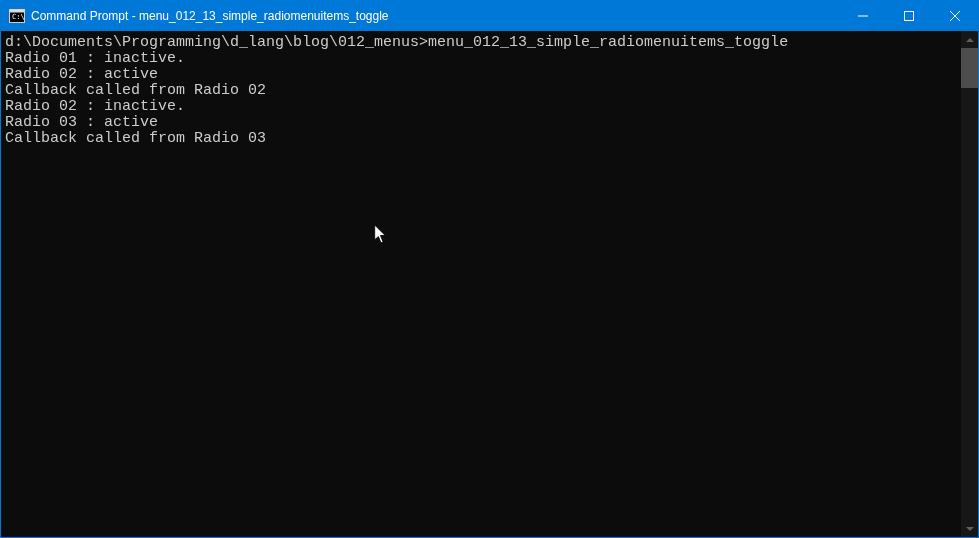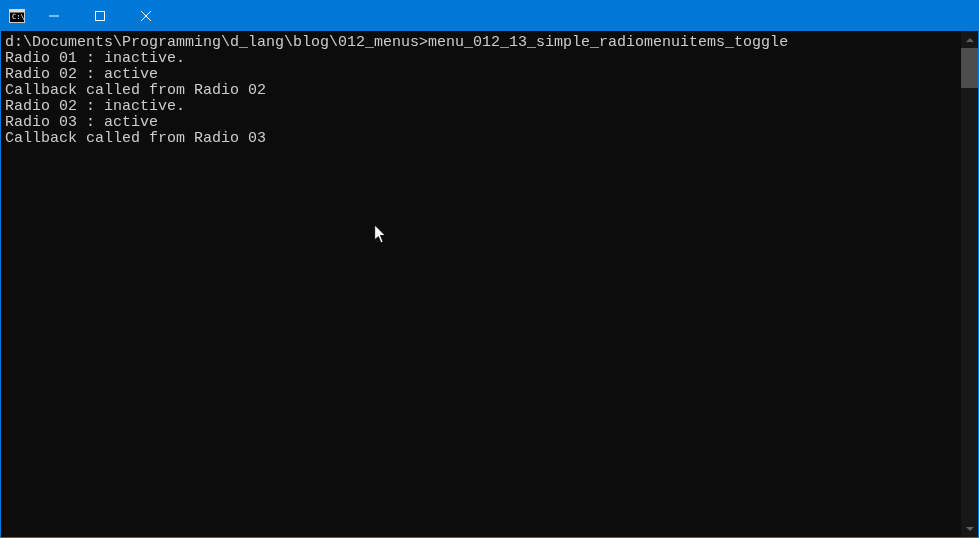--- a/index.html
+++ b/index.html
@@ -134,20 +134,21 @@
 
 <div class="window">
   <div class="titlebar">
     <span class="titlebar-icon">
       <svg viewBox="0 0 16 16">
         <rect x="0.5" y="1.5" width="15" height="13" fill="#000" stroke="#ccc" stroke-width="1"></rect>
         <rect x="0.5" y="1.5" width="15" height="3" fill="#ddd"></rect>
         <text x="3" y="11" font-size="7" fill="#fff" font-family="monospace">C:\</text>
       </svg>
     </span>
+    <span class="titlebar-title">Command Prompt - menu_012_13_simple_radiomenuitems_toggle</span>
     <div class="titlebar-controls">
       <div class="titlebar-btn">
         <svg viewBox="0 0 10 10">
             <line x1="0" y1="5" x2="10" y2="5" stroke="#fff" stroke-width="1"></line>
           </svg>
       </div>
       <div class="titlebar-btn">
         <svg viewBox="0 0 10 10">
             <rect x="0.5" y="0.5" width="9" height="9" fill="none" stroke="#fff" stroke-width="1"></rect>
           </svg>

